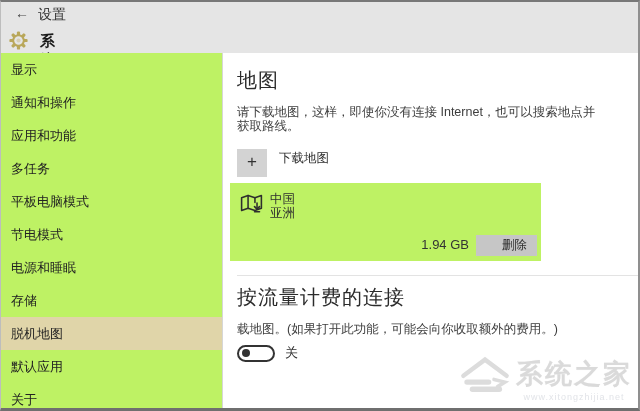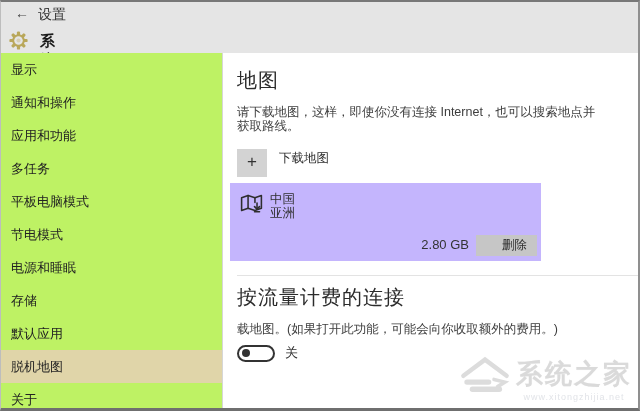--- a/index.html
+++ b/index.html
@@ -29,21 +29,21 @@
   
   .main { position:absolute; left:223px; top:51px; right:0; bottom:0;
     background:#ffffff; padding-left:13px; }
   .section-title { font-size:20px; font-weight:normal; color:#2b2b2b; margin-top:14px; letter-spacing:1px; }
   .para { margin-top:11px; font-size:12.5px; line-height:14px; color:#3d3d3d; }
   .download-row { margin-top:16px; display:flex; align-items:flex-start; }
   .plus-btn { width:30px; height:28px; background:#d3d3d3; color:#333;
     font-size:17px; text-align:center; line-height:26px; cursor:default; }
   .download-label { margin-left:12px; margin-top:1px; font-size:12.5px; color:#2e2e2e; }
   .map-card { position:relative; margin-left:-7px; margin-top:6px;
-    width:311px; height:78px; background:#c4b5fd; }
+    width:311px; height:78px; background:#bef264; }
   .map-icon { position:absolute; left:9px; top:9px; }
   .map-name { position:absolute; left:40px; top:9px; font-size:12.5px; line-height:14px; color:#2e2e2e; }
   .map-size { position:absolute; right:72px; bottom:9px; font-size:13px; color:#333; }
   .delete-btn { position:absolute; right:4px; bottom:5px; width:61px; height:21px;
     background:#c6c6c6; border:none; font-size:12.5px; color:#2e2e2e;
     text-align:center; line-height:21px; cursor:default;
     font-family:"Liberation Sans","DejaVu Sans",sans-serif;padding-left:16px; }
   .delete-all-btn { display:inline-block; margin-top:15px; margin-left:1px;
     background:#dbdbdb; border:1px solid #c9c9c9; font-size:12px; color:#2e2e2e;
     padding:3px 7px 2px; cursor:default;
@@ -97,22 +97,22 @@
 
   <div class="sidebar">
     <div class="side-item">显示</div>
     <div class="side-item">通知和操作</div>
     <div class="side-item">应用和功能</div>
     <div class="side-item">多任务</div>
     <div class="side-item">平板电脑模式</div>
     <div class="side-item">节电模式</div>
     <div class="side-item">电源和睡眠</div>
     <div class="side-item">存储</div>
+    <div class="side-item active">脱机地图</div>
     <div class="side-item">默认应用</div>
-    <div class="side-item active">脱机地图</div>
     <div class="side-item">关于</div>
   </div>
 
   <div class="main">
 
     <h1 class="section-title">地图</h1>
 
     <div class="para">
       <div>请下载地图，这样，即使你没有连接 Internet，也可以搜索地点并</div>
       <div>获取路线。</div>
@@ -133,21 +133,21 @@
           <path d="M15.3 5.5 V10"></path>
           <path d="M17.3 10.5 V16"></path>
           <path d="M14.9 14 L17.3 16.4 L19.7 14"></path>
           <path d="M14.9 19 H19.7"></path>
         </svg>
       </span>
       <div class="map-name">
         <div>中国</div>
         <div>亚洲</div>
       </div>
-      <div class="map-size">2.80 GB</div>
+      <div class="map-size">1.94 GB</div>
       <button class="delete-btn">删除</button>
     </div>
 
 
     <div class="divider"></div>
 
     <h1 class="section-title section2-title">按流量计费的连接</h1>
 
     <div class="para">
       <div>载地图。(如果打开此功能，可能会向你收取额外的费用。)</div>

